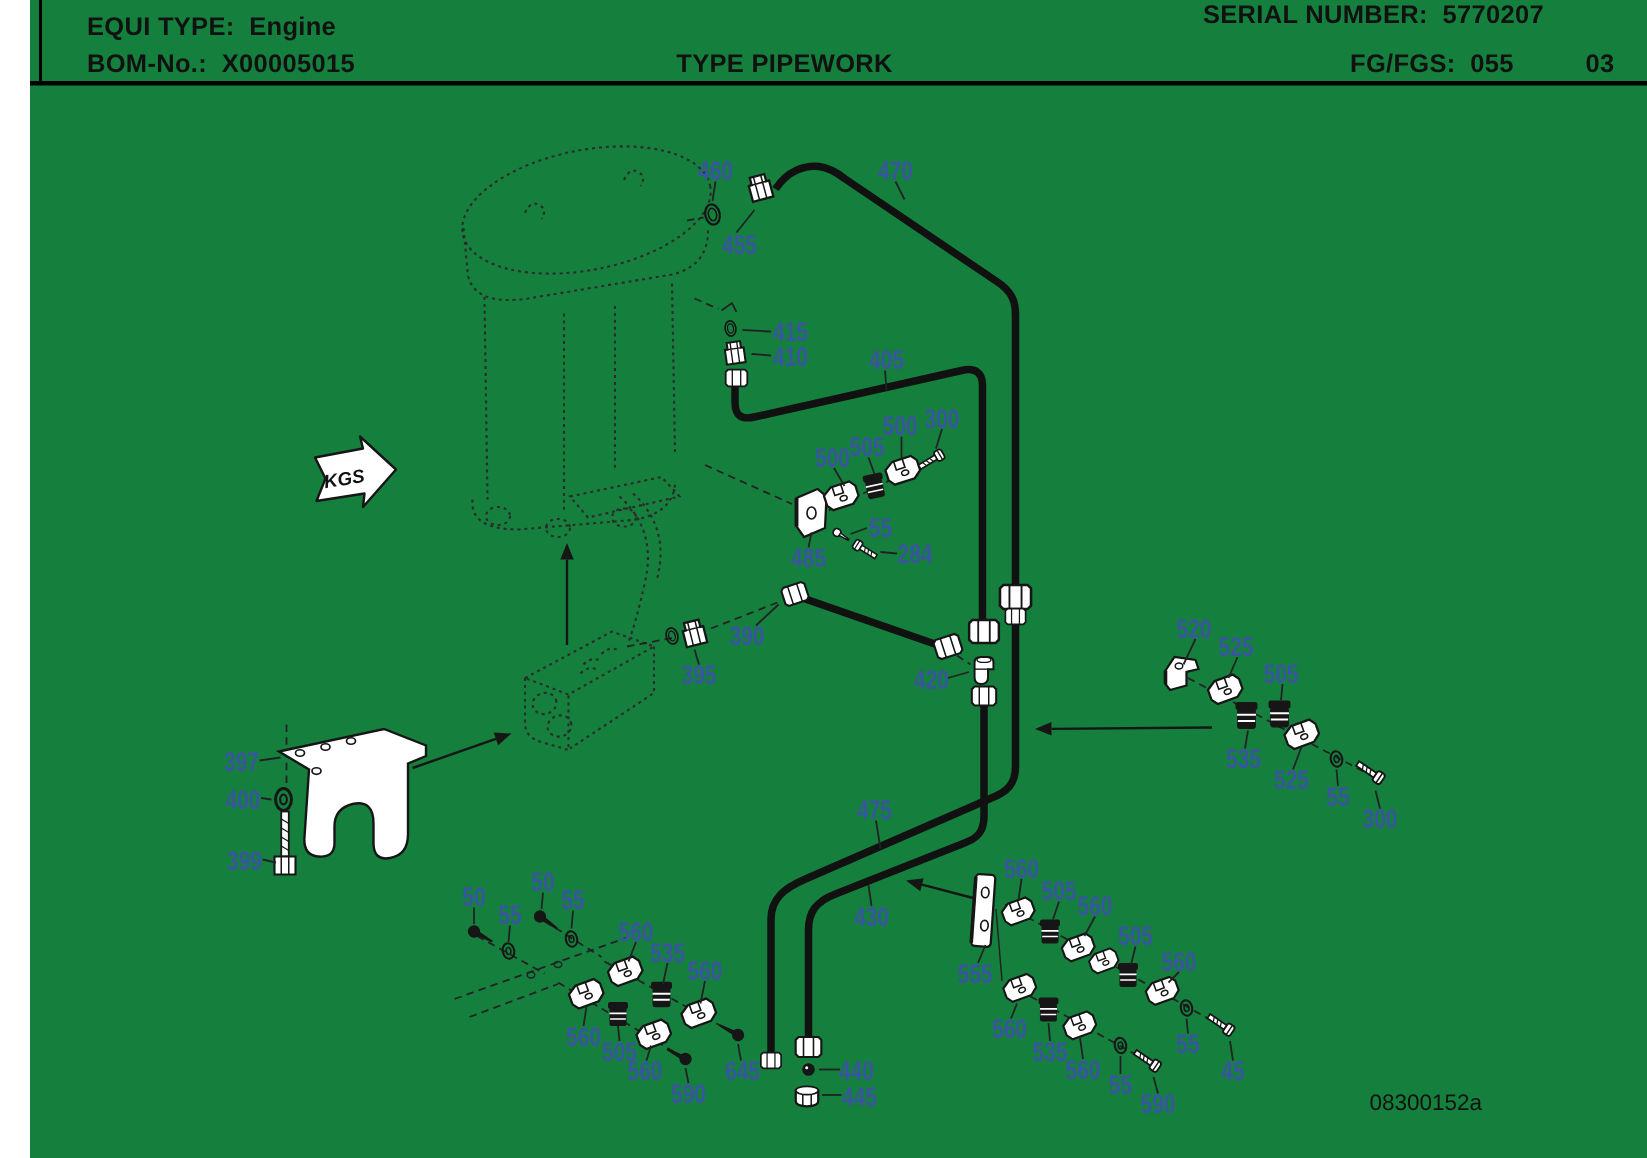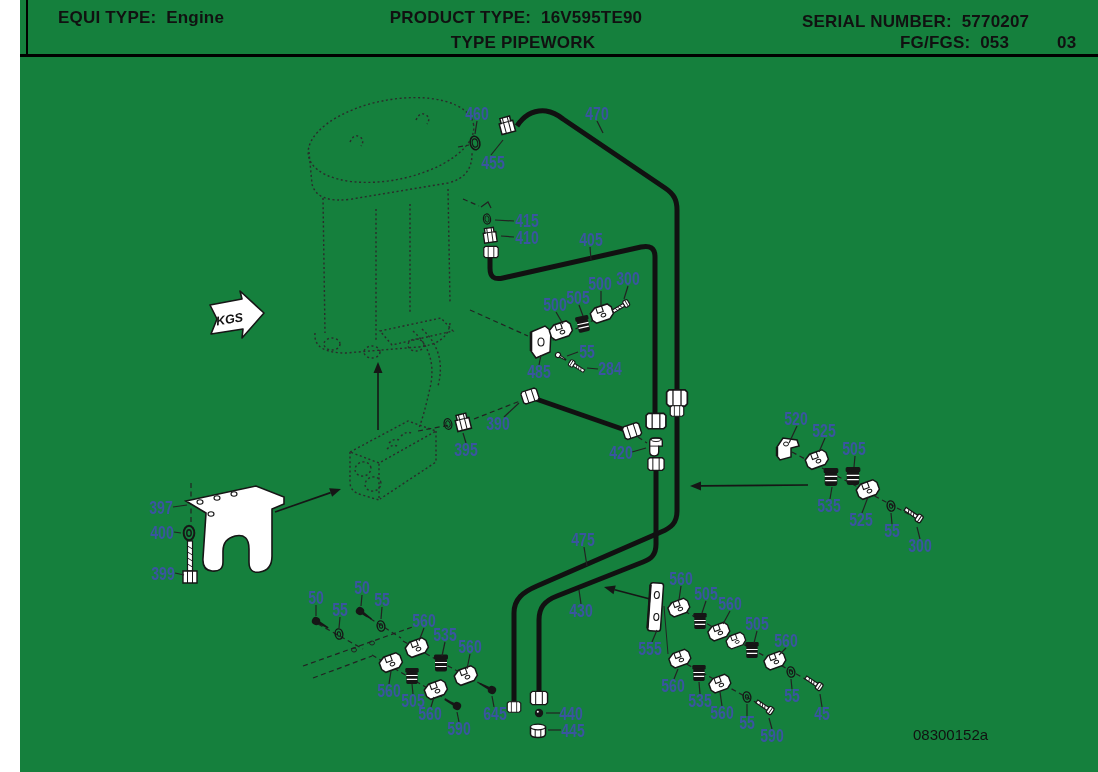--- a/index.html
+++ b/index.html
@@ -12,24 +12,24 @@
   svg{position:absolute;left:0;top:0;}
   text.part-label{font-family:"Liberation Sans","DejaVu Sans",sans-serif;font-weight:bold;font-size:18px;}
   text.dwg{font-family:"Liberation Sans","DejaVu Sans",sans-serif;font-size:15px;fill:#111;}
   text.kgs{font-family:"Liberation Sans","DejaVu Sans",sans-serif;font-weight:bold;font-style:italic;font-size:12.5px;fill:#111;}
 </style>
 </head>
 <body>
 
 <div class="page">
   <span class="hdr" style="left:38px;top:8px">EQUI TYPE:  Engine</span>
-  <span class="hdr hdr-center" style="left:496px;top:8px">PRODUCT TYPE:  16V595TE90</span>
-  <span class="hdr" style="left:782px;top:12px">SERIAL NUMBER:  5770207</span>
+  <span class="hdr" style="left:782px;top:0">SERIAL NUMBER:  5770207</span>
+  <span class="hdr" style="left:38px;top:33px">BOM-No.:  X00005015</span>
   <span class="hdr hdr-center" style="left:503px;top:33px">TYPE PIPEWORK</span>
-  <span class="hdr" style="left:880px;top:33px">FG/FGS:  053</span>
+  <span class="hdr" style="left:880px;top:33px">FG/FGS:  055</span>
   <span class="hdr" style="left:1037px;top:33px">03</span>
   <div class="rule"></div>
   <div class="edge"></div>
 
   <svg id="diagram" width="1098" height="772" viewBox="0 0 1098 772">
     <defs>
       <g id="g-hexnut">
         <path d="M-9,-5 L-7,-7 L7,-7 L9,-5 L9,5 L7,7 L-7,7 L-9,5 Z" fill="#fff" stroke="#161616" stroke-width="1.5"></path>
         <path d="M-3.5,-7 V7 M3.5,-7 V7" fill="none" stroke="#161616" stroke-width="1.1"></path>
       </g>

